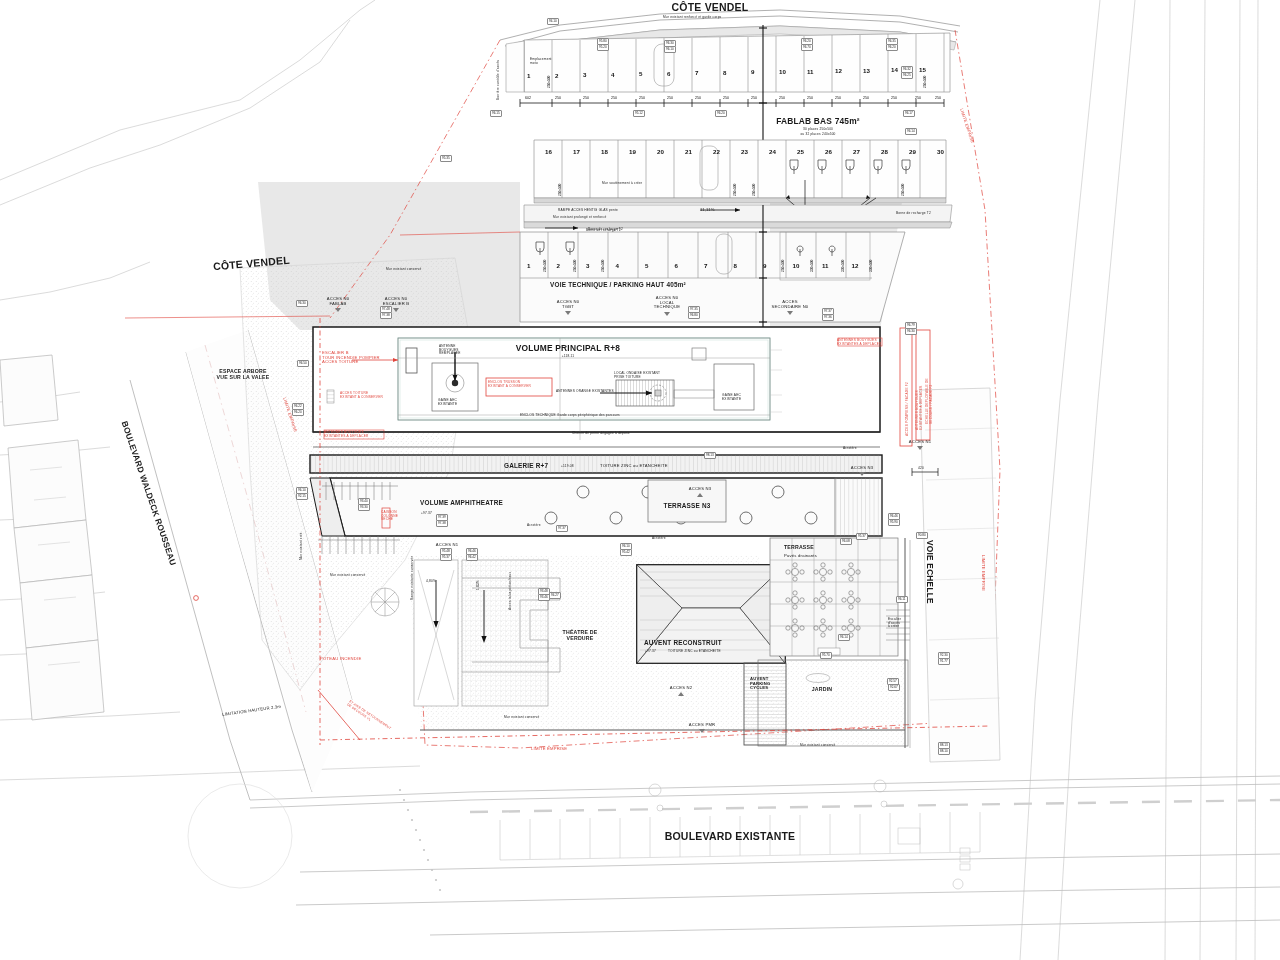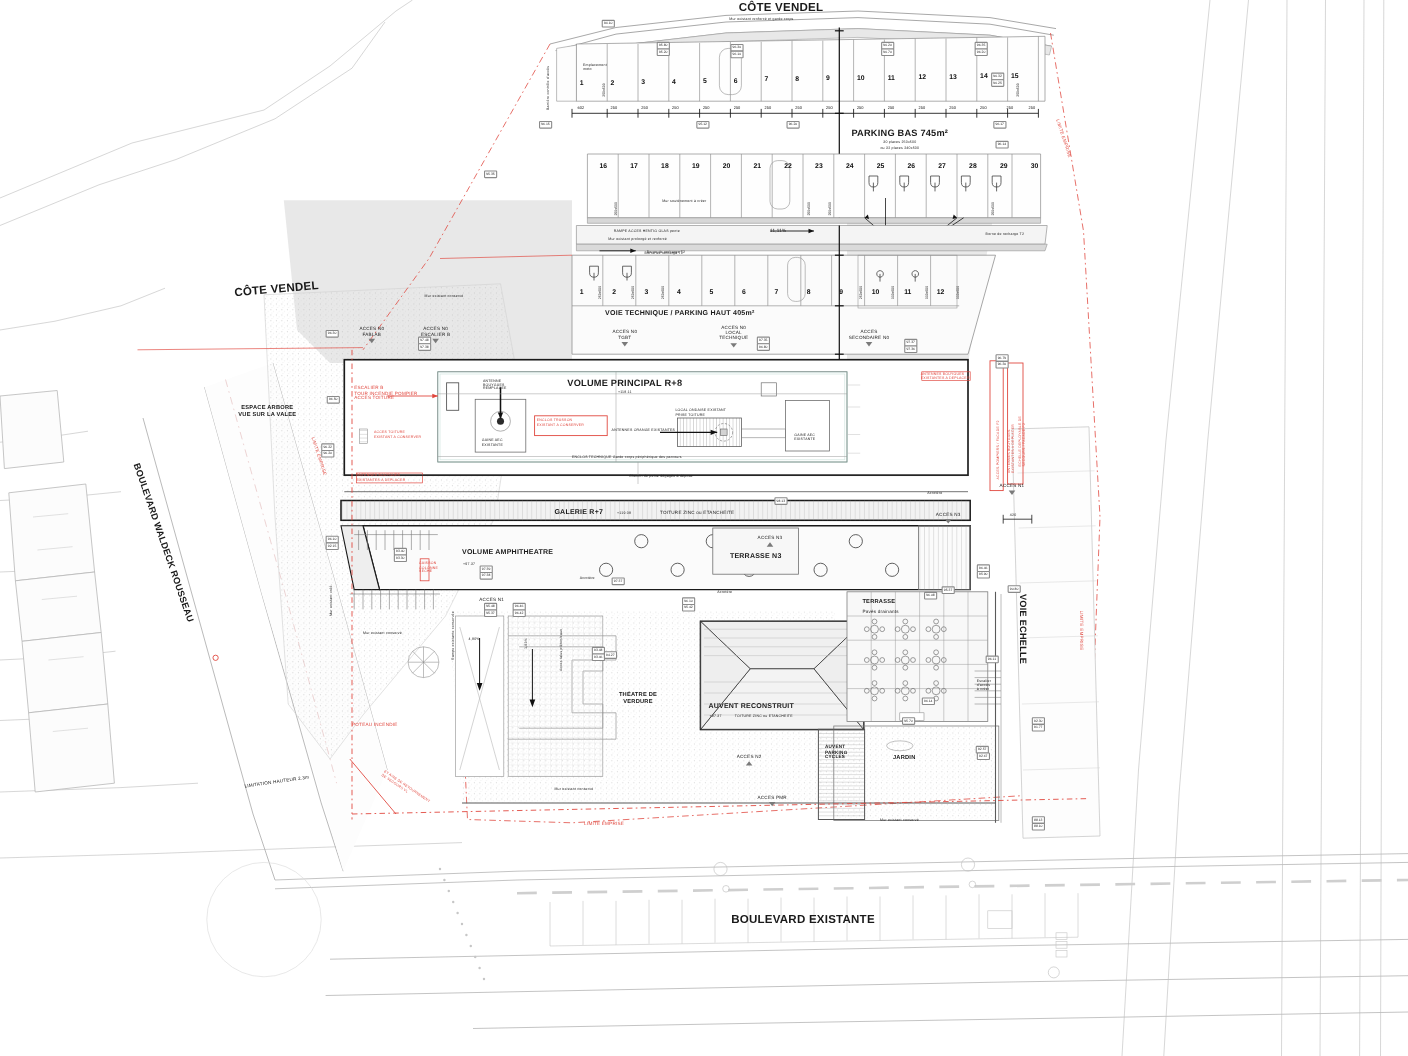--- a/index.html
+++ b/index.html
@@ -638,21 +638,21 @@
       <circle cx="196" cy="598" r="2.4"></circle>
     </g>
   </svg>
 
   <div class="lbl xl b c" style="left:710px; top:2px;">CÔTE VENDEL</div>
   <div class="lbl xl b" style="left:213px; top:258px; transform:rotate(-5deg);">CÔTE VENDEL</div>
   <div class="lbl lg b" style="left:128px; top:420px; transform-origin:0 0; transform:rotate(71deg);">BOULEVARD WALDECK ROUSSEAU</div>
   <div class="lbl xl b c" style="left:730px; top:831px;">BOULEVARD EXISTANTE</div>
   <div class="lbl lg b" style="left:934px; top:540px; transform-origin:0 0; transform:rotate(90deg);">VOIE ECHELLE</div>
 
-  <div class="lbl lg b c" style="left:818px; top:117px;">PARKING BAS 745m²</div>
+  <div class="lbl lg b c" style="left:818px; top:117px;">FABLAB BAS 745m²</div>
   <div class="lbl tiny c" style="left:818px; top:128px;">30 places 250x500</div>
   <div class="lbl tiny c" style="left:818px; top:133px;">ou 32 places 240x500</div>
 
   <div class="lbl md b c" style="left:618px; top:281px;">VOIE TECHNIQUE / PARKING HAUT 405m²</div>
 
   <div class="lbl lg b c" style="left:568px; top:344px;">VOLUME PRINCIPAL R+8</div>
   <div class="lbl tiny c" style="left:568px; top:355px;">+118.11</div>
 
   <div class="lbl md b" style="left:504px; top:462px;">GALERIE R+7</div>
   <div class="lbl tiny" style="left:561px; top:465px;">+119.08</div>

